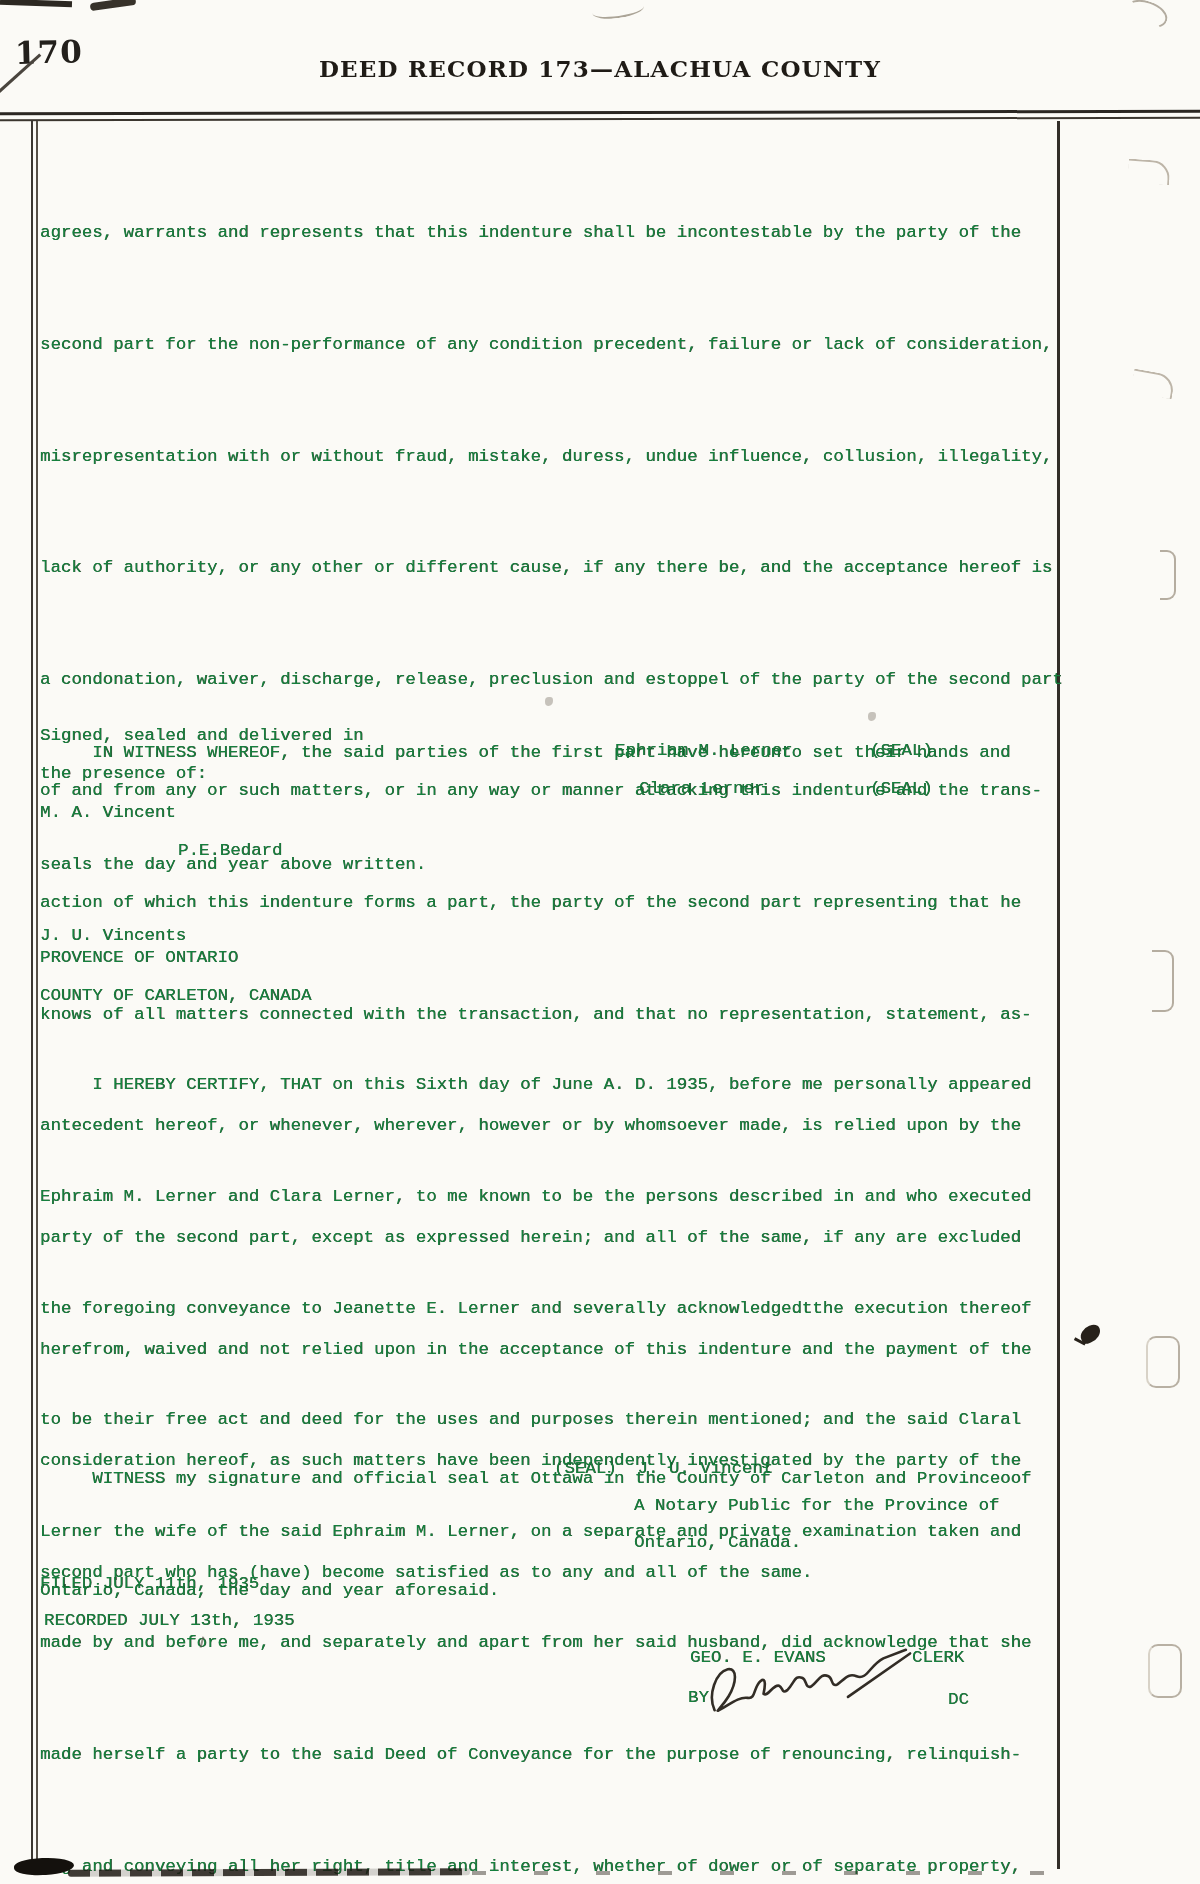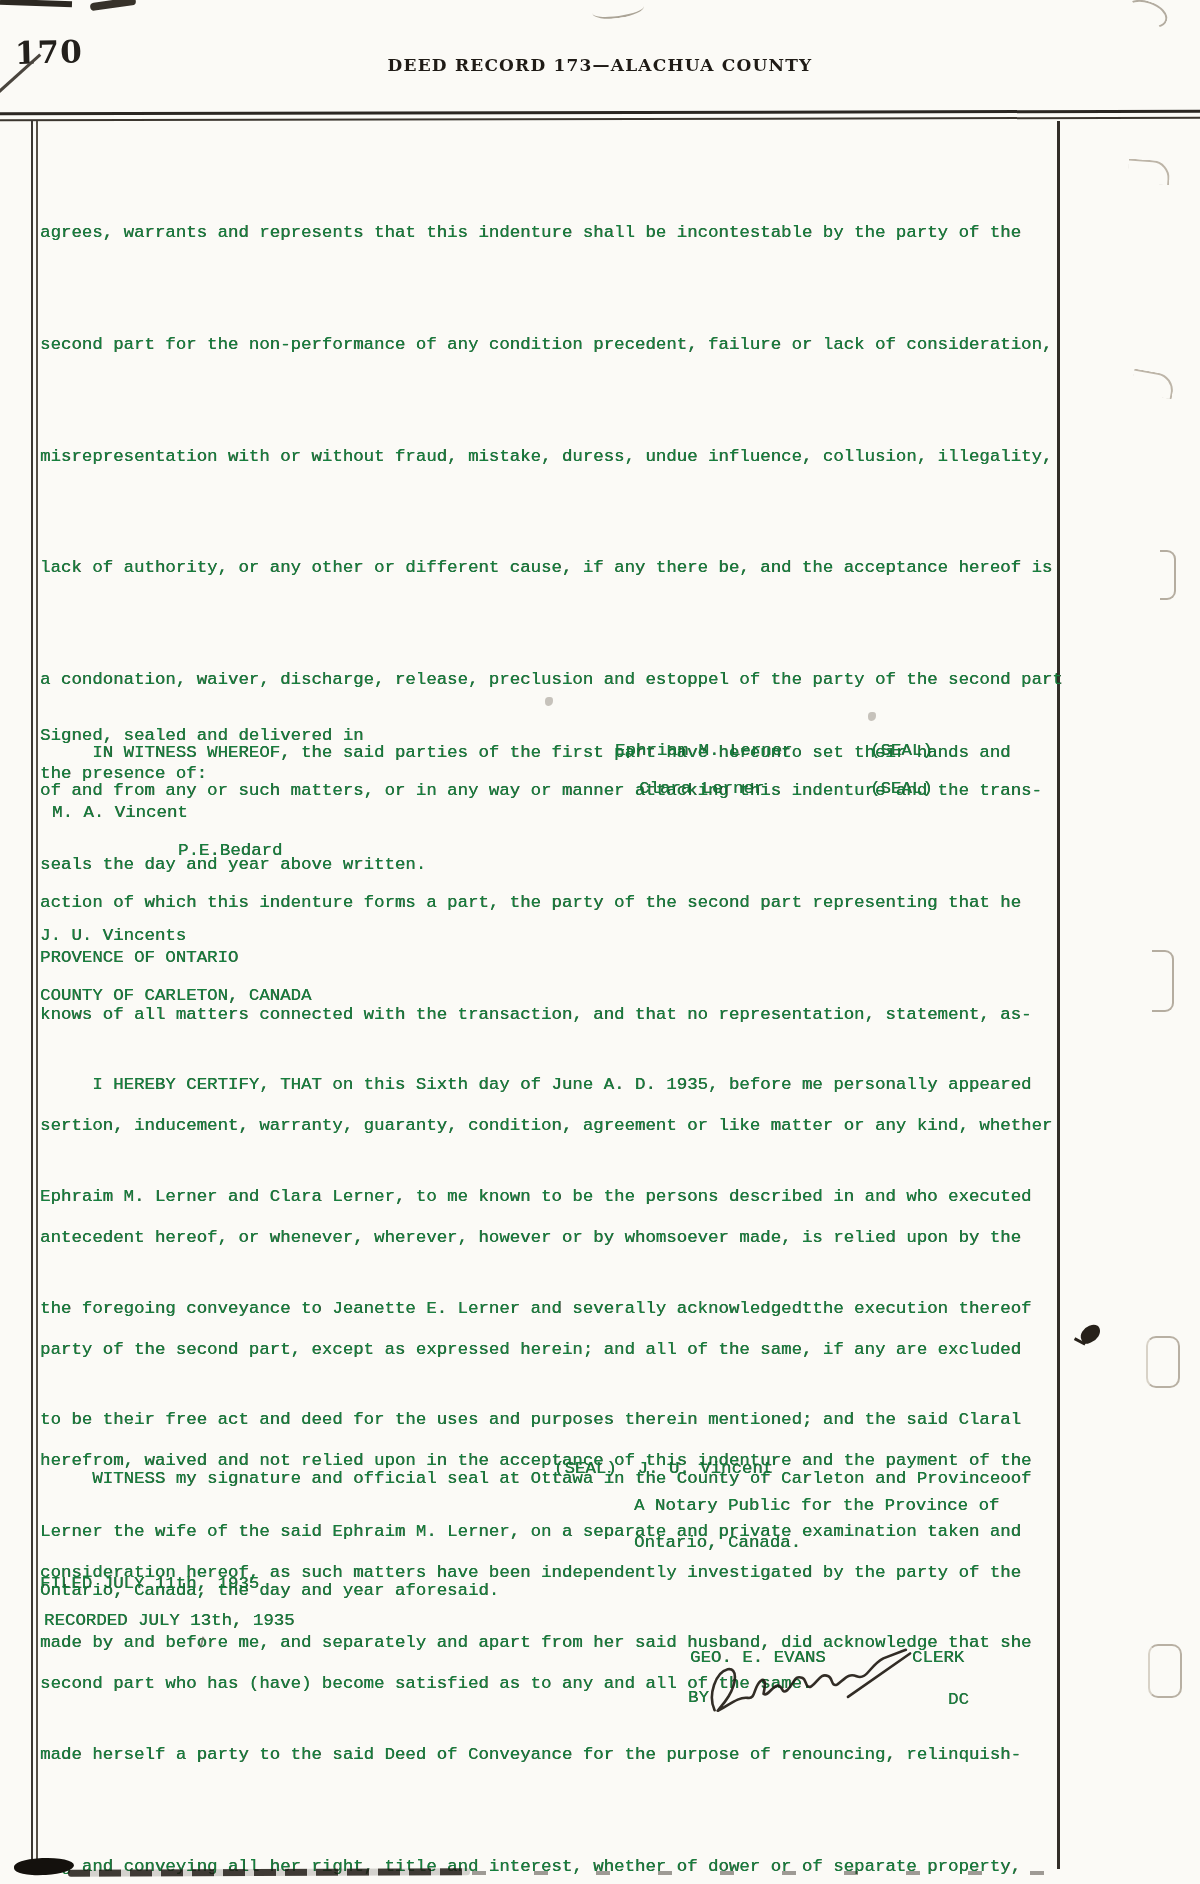--- a/index.html
+++ b/index.html
@@ -7,21 +7,21 @@
         font-family:"Liberation Mono",monospace;}
   
   .tw{color:#15803d;font-size:17.4px;line-height:37.2px;white-space:pre;
       text-shadow:0.35px 0 0.3px rgba(25,18,10,0.8);}
   .block{position:absolute;}
   .abs{position:absolute;line-height:20px;}
   
   .pageno{position:absolute;left:15px;top:34px;font-family:"DejaVu Serif",serif;font-weight:bold;
           font-size:31px;color:#23201c;transform:rotate(-1.5deg);letter-spacing:1px;}
   .htitle{position:absolute;left:0;top:55px;width:1200px;text-align:center;
-          font-family:"DejaVu Serif",serif;font-weight:bold;font-size:17px;letter-spacing:1.2px;
+          font-family:"DejaVu Serif",serif;font-weight:bold;font-size:23px;letter-spacing:1.2px;
           color:#1f1b16;}
   
   .rule{position:absolute;left:0;width:1200px;background:#2b2722;transform:rotate(-0.12deg);}
   .rule1{top:111px;height:3px;}
   .rule2{top:118px;height:2px;background:#3b362f;}
   .bl1{position:absolute;left:31px;top:121px;width:2px;height:1748px;background:#3b3731;}
   .bl2{position:absolute;left:36px;top:121px;width:1.5px;height:1748px;background:#565047;}
   .br{position:absolute;left:1057px;top:121px;width:3px;height:1748px;background:#322e28;}
   
   .corner-line{position:absolute;left:-3px;top:92px;width:58px;height:2.5px;background:#4a453e;
@@ -77,21 +77,20 @@
 
   <div class="tw block" style="left:40px;top:140px;">
     <div>agrees, warrants and represents that this indenture shall be incontestable by the party of the</div>
     <div>second part for the non-performance of any condition precedent, failure or lack of consideration,</div>
     <div>misrepresentation with or without fraud, mistake, duress, undue influence, collusion, illegality,</div>
     <div>lack of authority, or any other or different cause, if any there be, and the acceptance hereof is</div>
     <div>a condonation, waiver, discharge, release, preclusion and estoppel of the party of the second part</div>
     <div>of and from any or such matters, or in any way or manner attacking this indenture and the trans-</div>
     <div>action of which this indenture forms a part, the party of the second part representing that he</div>
     <div>knows of all matters connected with the transaction, and that no representation, statement, as-</div>
-    <div>sertion, inducement, warranty, guaranty, condition, agreement or like matter or any kind, whether</div>
     <div>antecedent hereof, or whenever, wherever, however or by whomsoever made, is relied upon by the</div>
     <div>party of the second part, except as expressed herein; and all of the same, if any are excluded</div>
     <div>herefrom, waived and not relied upon in the acceptance of this indenture and the payment of the</div>
     <div>consideration hereof, as such matters have been independently investigated by the party of the</div>
     <div>second part who has (have) become satisfied as to any and all of the same.</div>
   </div>
 
   <div class="tw block" style="left:40px;top:660px;">
     <div>     IN WITNESS WHEREOF, the said parties of the first part have hereunto set their hands and</div>
     <div>seals the day and year above written.</div>
@@ -99,21 +98,21 @@
 
   <span class="tw abs" style="left:40px;top:726px;">Signed, sealed and delivered in</span>
   <span class="tw abs" style="left:615px;top:741px;">Ephriam M. Lerner</span>
   <span class="tw abs" style="left:870px;top:741px;">(SEAL)</span>
   <span class="tw abs" style="left:40px;top:764px;">the presence of:</span>
   <span class="tw abs" style="left:615px;top:779px;margin-left:24px;">Clara Lerner</span>
   <span class="tw abs" style="left:870px;top:779px;">(SEAL)</span>
   <div class="speck" style="left:545px;top:697px;"></div>
   <div class="speck" style="left:868px;top:712px;"></div>
 
-  <span class="tw abs" style="left:40px;top:803px;margin-left:12px;">M. A. Vincent</span>
+  <span class="tw abs" style="left:40px;top:803px;">M. A. Vincent</span>
   <span class="tw abs" style="left:178px;top:841px;">P.E.Bedard</span>
   <span class="tw abs" style="left:40px;top:926px;">J. U. Vincents</span>
 
   <span class="tw abs" style="left:40px;top:948px;">PROVENCE OF ONTARIO</span>
   <span class="tw abs" style="left:40px;top:986px;">COUNTY OF CARLETON, CANADA</span>
 
   <div class="tw block" style="left:40px;top:992px;">
     <div>     I HEREBY CERTIFY, THAT on this Sixth day of June A. D. 1935, before me personally appeared</div>
     <div>Ephraim M. Lerner and Clara Lerner, to me known to be the persons described in and who executed</div>
     <div>the foregoing conveyance to Jeanette E. Lerner and severally acknowledgedtthe execution thereof</div>

